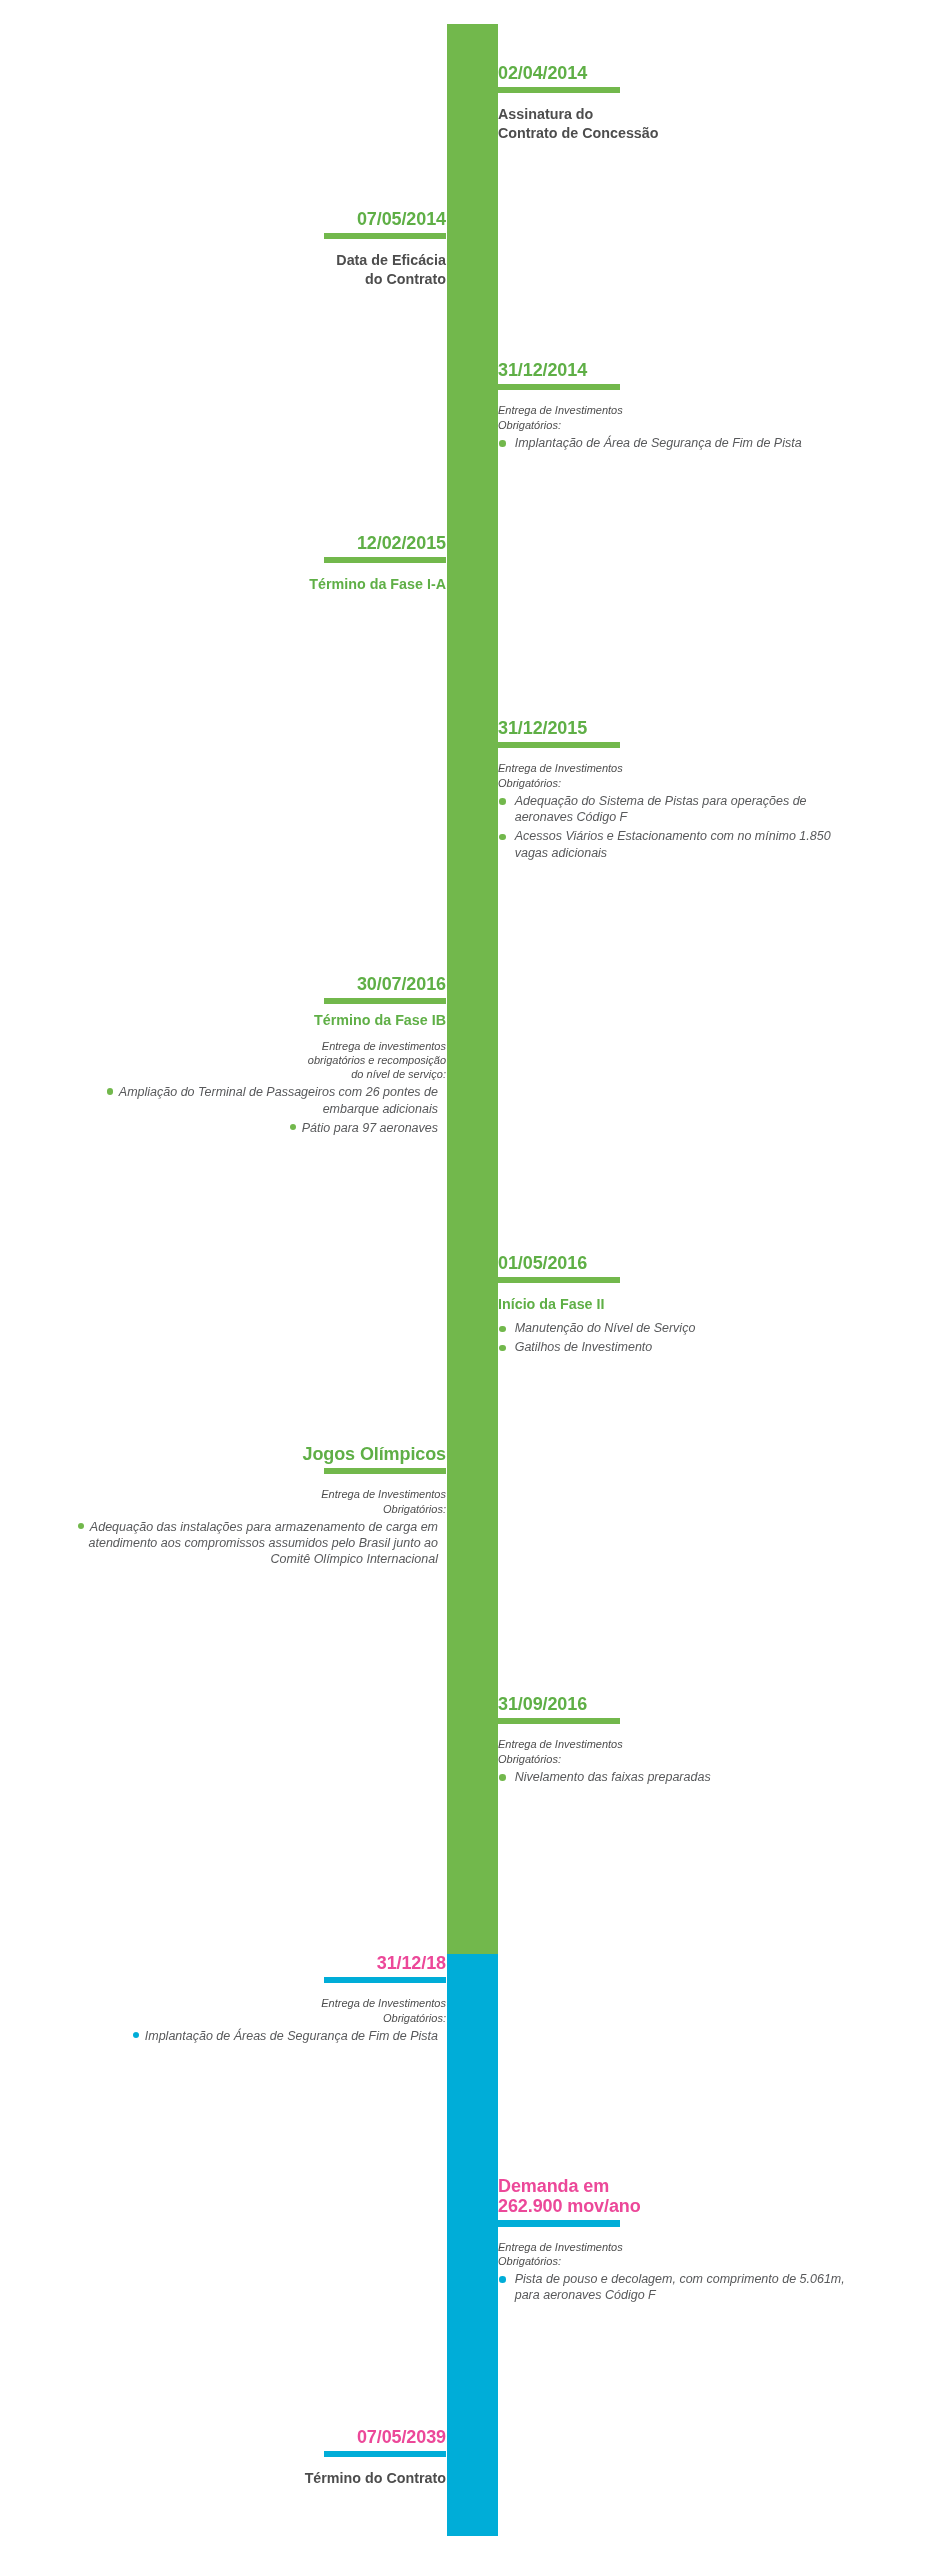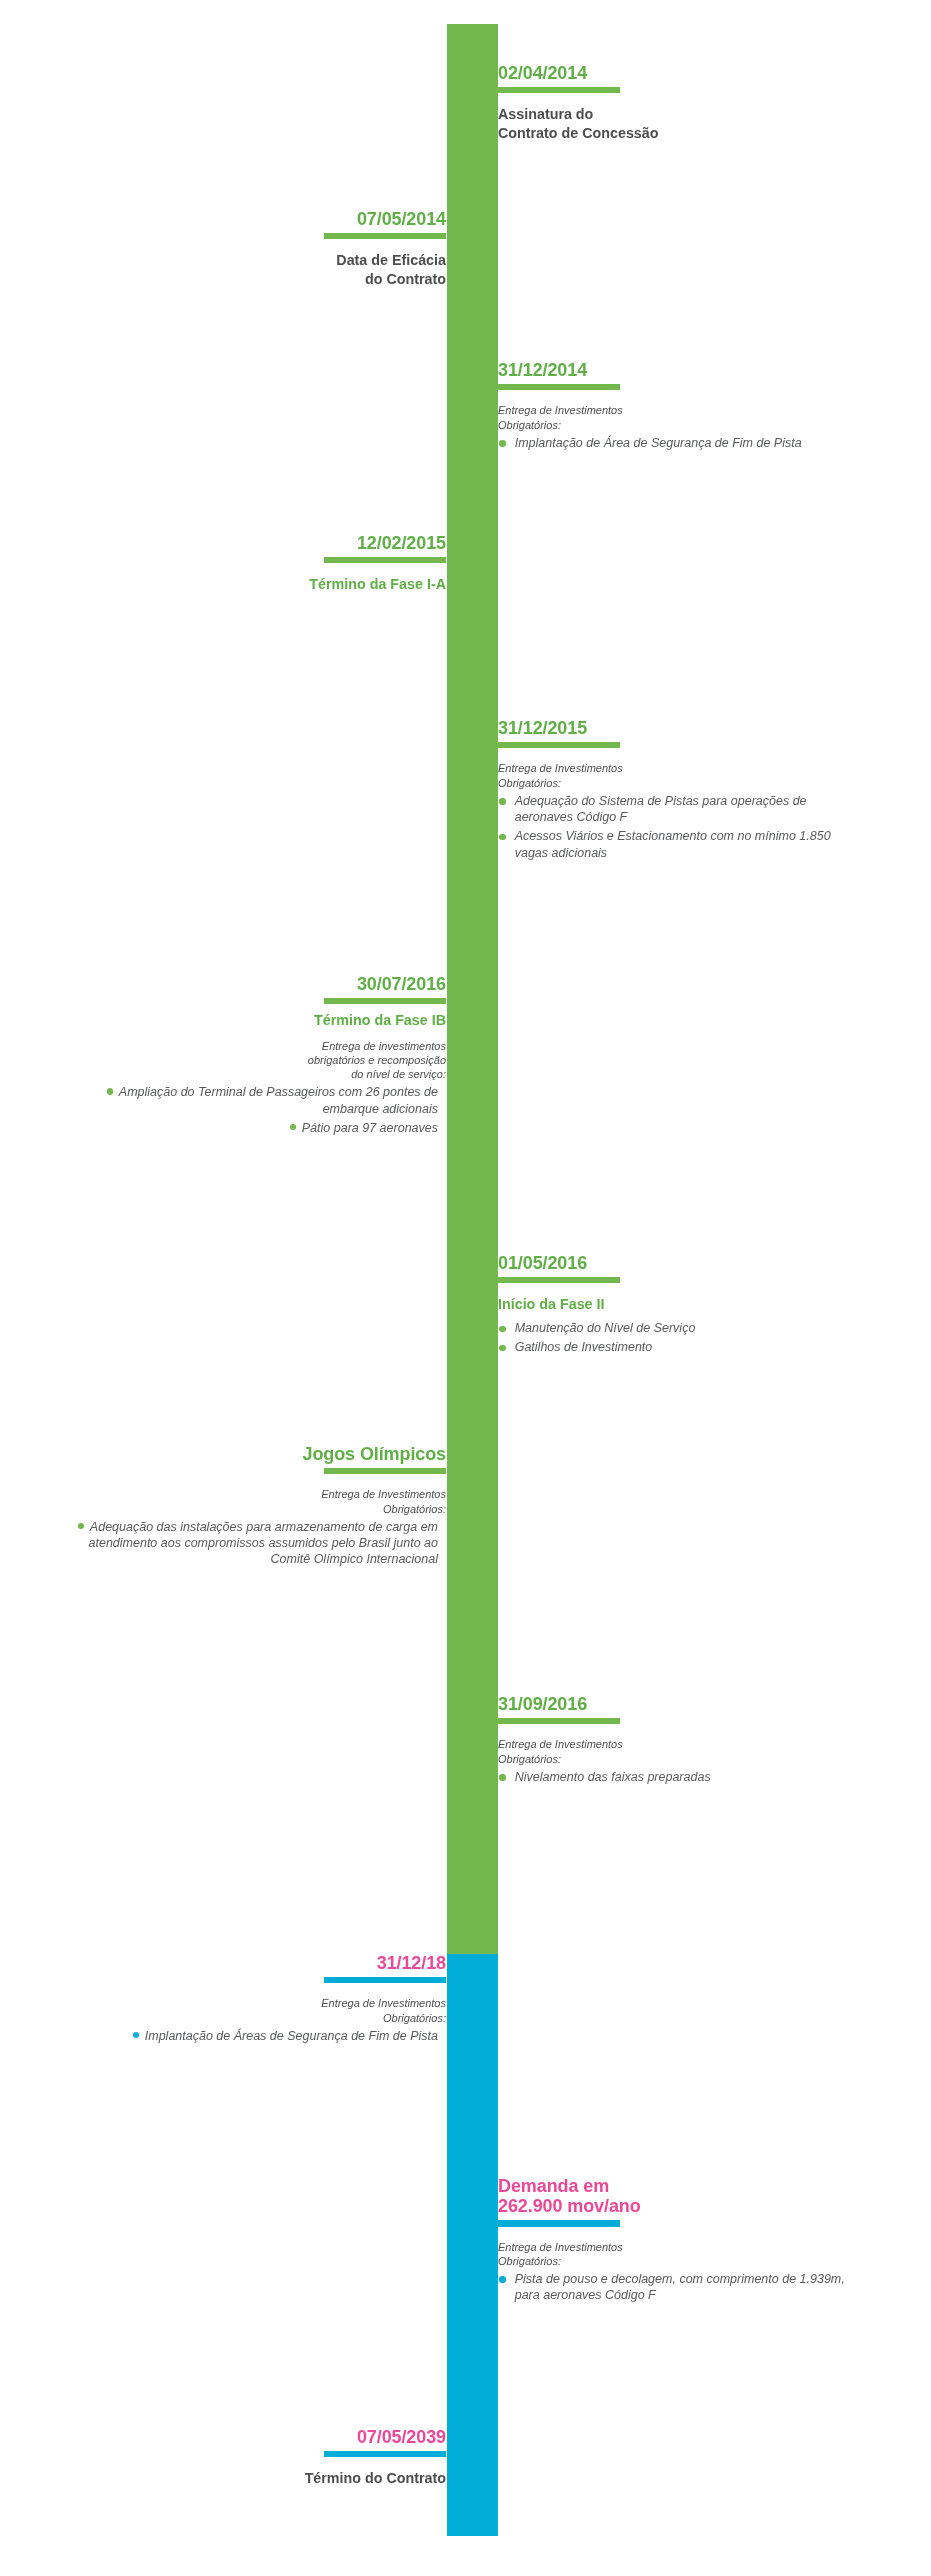--- a/index.html
+++ b/index.html
@@ -211,21 +211,21 @@
   </div>
 
   <div class="entry right" style="top:2176px;">
     <div class="date blue">Demanda em
 262.900 mov/ano</div>
     <div class="rule blue xwide"></div>
     <div class="subtitle">Entrega de Investimentos
 Obrigatórios:</div>
     <ul class="bullets">
       <li><span class="dot blue"></span><span class="btext">Pista de pouso e decolagem,
-com comprimento de 1.939m,
+com comprimento de 5.061m,
 para aeronaves Código F</span></li>
     </ul>
   </div>
 
   <div class="entry left" style="top:2427px;">
     <div class="date blue">07/05/2039</div>
     <div class="rule blue xwide"></div>
     <div class="title">Término do Contrato</div>
   </div>
 

